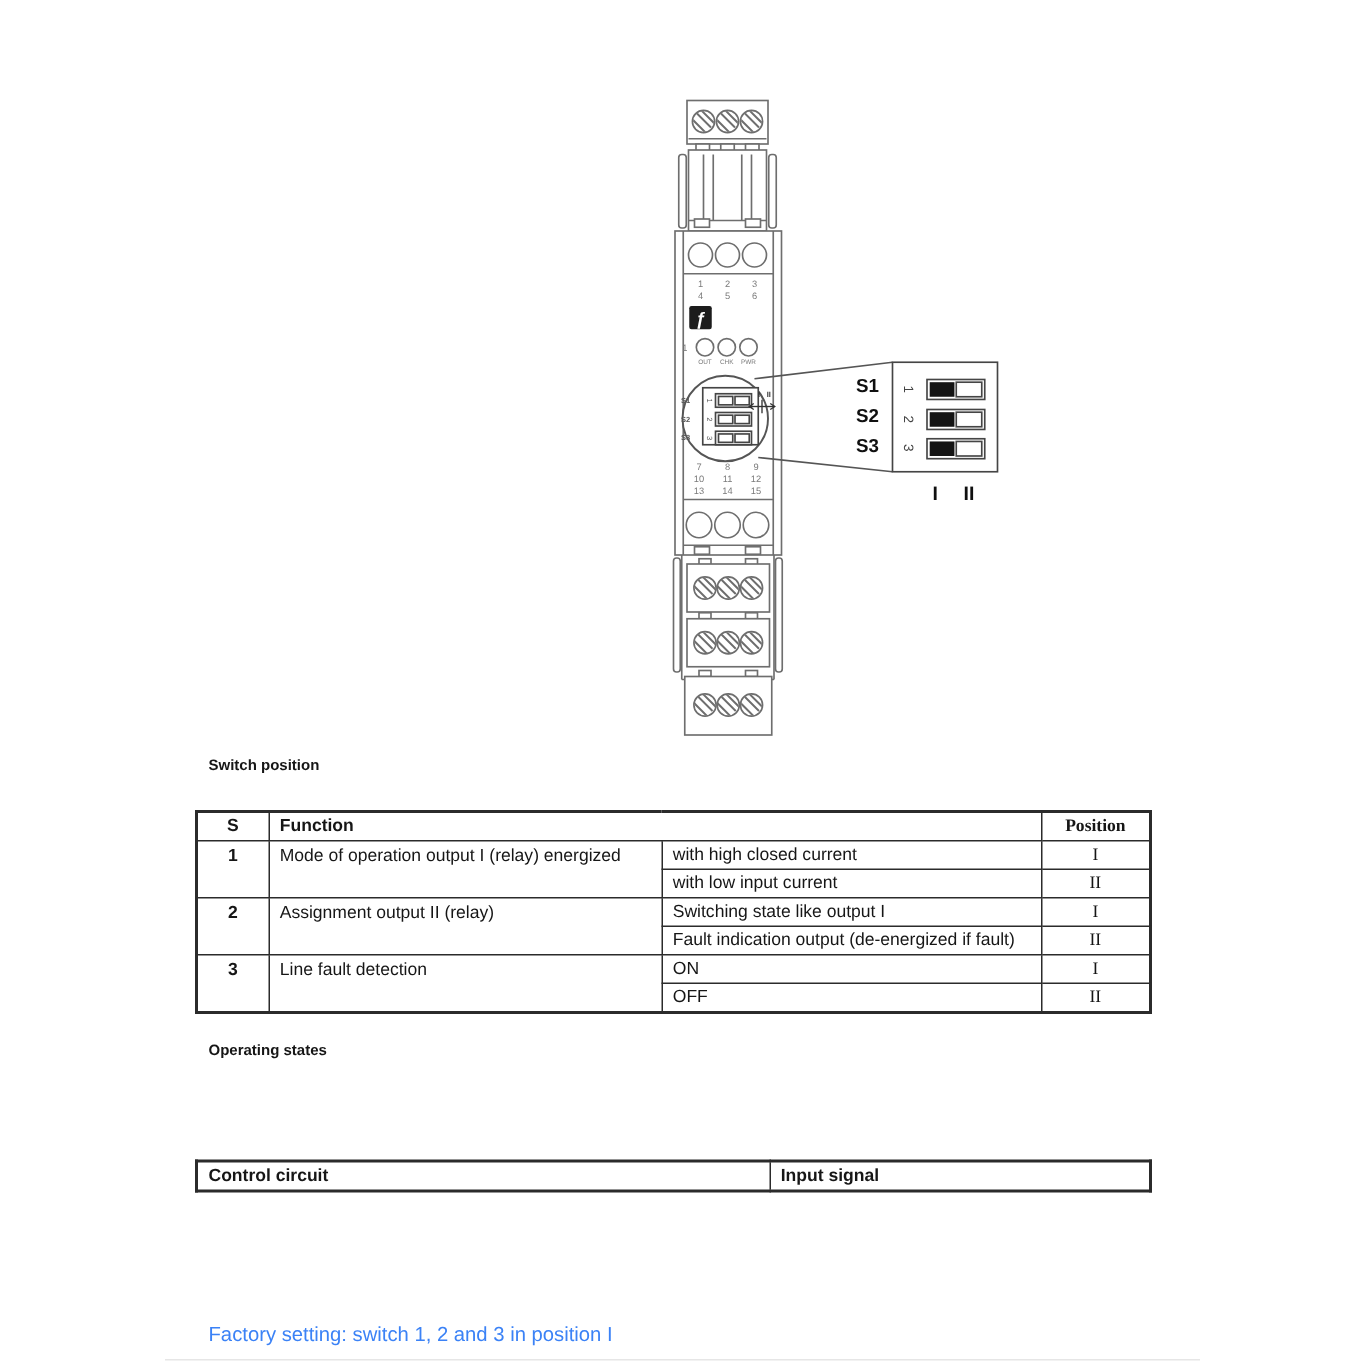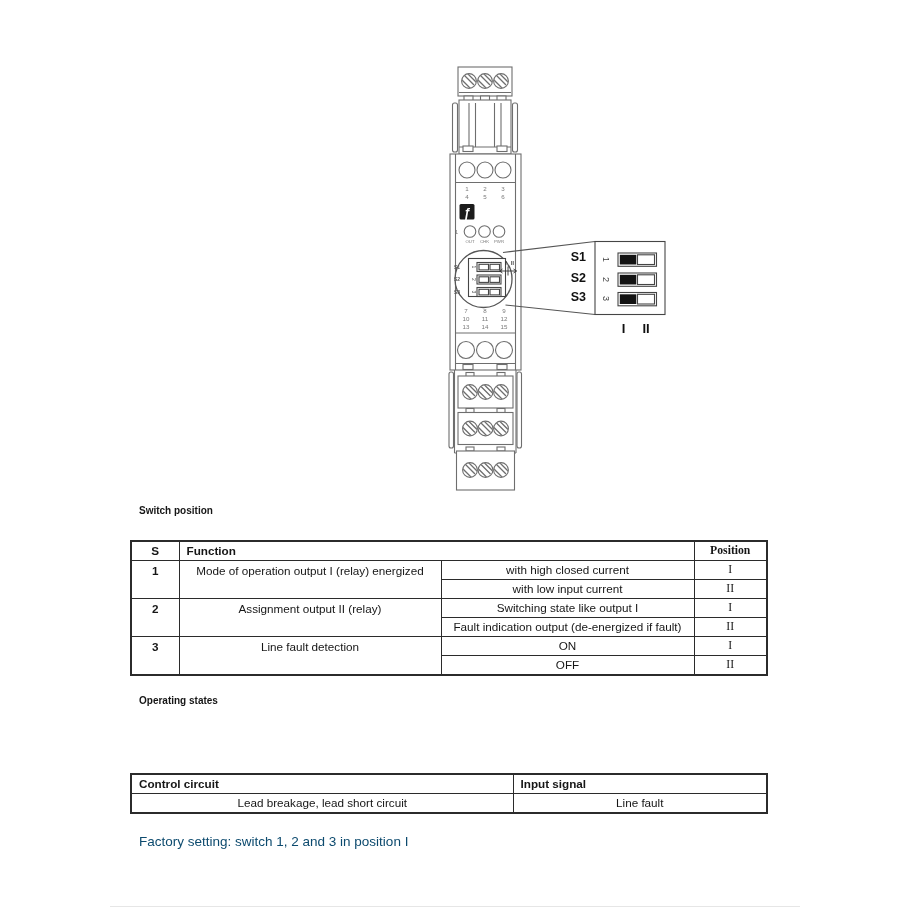--- a/index.html
+++ b/index.html
@@ -4,30 +4,30 @@
 <style>
   html,body{margin:0;padding:0;}
   body{
     width:910px;height:910px;background:#ffffff;position:relative;overflow:hidden;
     font-family:"Liberation Sans","DejaVu Sans",sans-serif;color:#1a1a1a;
   }
   .abs{position:absolute;}
 
   
   .sec-title{font-size:10px;font-weight:bold;color:#161616;white-space:nowrap;}
-  .footer-note{font-size:13.5px;color:#0c4a6e;white-space:nowrap;}
+  .footer-note{font-size:13.5px;color:#3b82f6;white-space:nowrap;margin-top:48px;}
 
   
   table.tbl{
     border-collapse:collapse;table-layout:fixed;width:636px;
     border:2px solid #2b2b2b;font-size:11.7px;color:#161616;
   }
   table.tbl th,table.tbl td{
     border:1px solid #2b2b2b;padding:2px 7px;height:19px;box-sizing:border-box;
-    line-height:14px;overflow:hidden;white-space:nowrap;text-align:center;
+    line-height:14px;overflow:hidden;white-space:nowrap;
   }
   table.tbl th{font-weight:bold;text-align:left;}
   .th-s,.td-s{text-align:center !important;}
   .th-pos,.td-pos{text-align:center !important;font-family:Liberation Serif, serif;}
   .td-s{font-weight:bold;vertical-align:top;padding-top:3px !important;}
   .td-fn{vertical-align:top;padding-top:3px !important;}
   .td-opt,.td-pos{vertical-align:middle;}
 
   
   svg text{text-anchor:middle;font-family:"Liberation Sans","DejaVu Sans",sans-serif;}
@@ -289,22 +289,18 @@
 <table class="tbl abs" style="left:130px;top:729px;margin-top:44px;">
   <colgroup>
       <col style="width:382px">
       <col style="width:254px">
     </colgroup>
   <tbody>
       <tr>
     <th>Control circuit</th>
     <th>Input signal</th>
   </tr>
-  <tr>
-    <td>Lead breakage, lead short circuit</td>
-    <td>Line fault</td>
-  </tr>
 </tbody>
   </table>
 
 <div class="abs footer-note" style="left:139px;top:834px;">Factory setting: switch 1, 2 and 3 in position I</div>
 
 <div class="abs bottom-hairline" style="left:110px;top:906px;"></div>
 
 </body></html>

